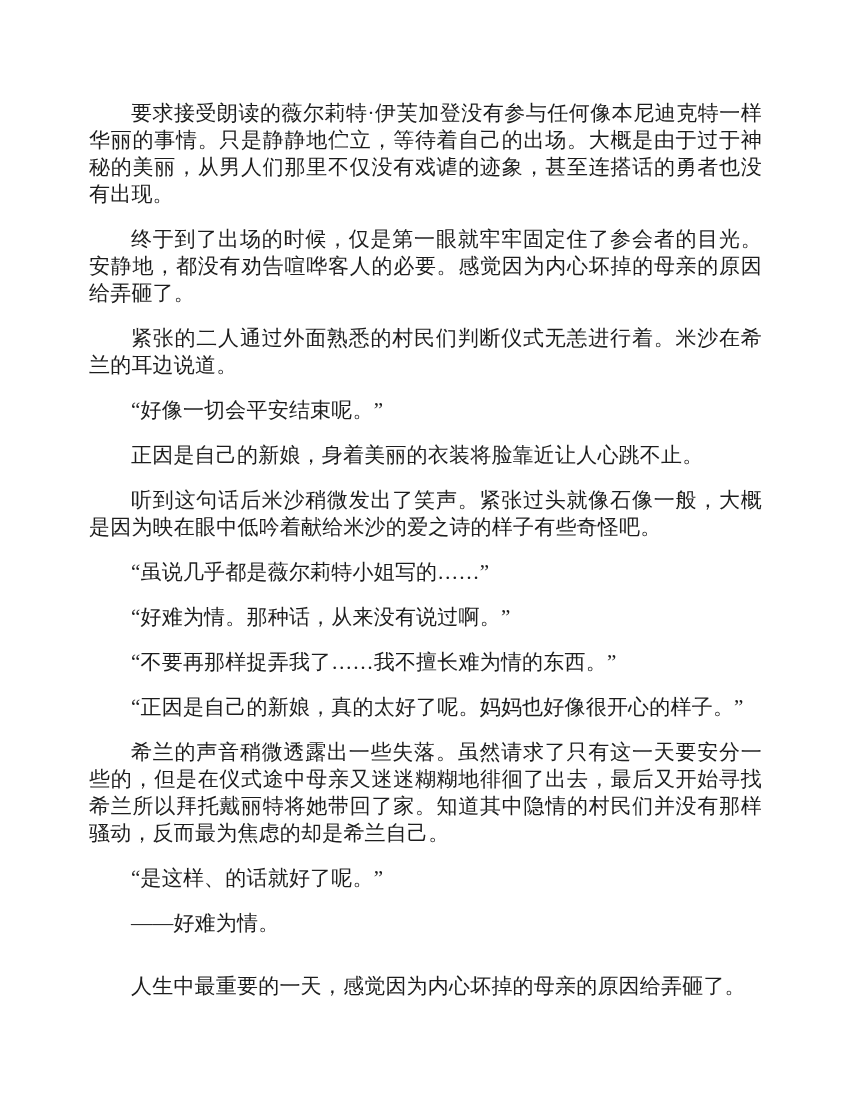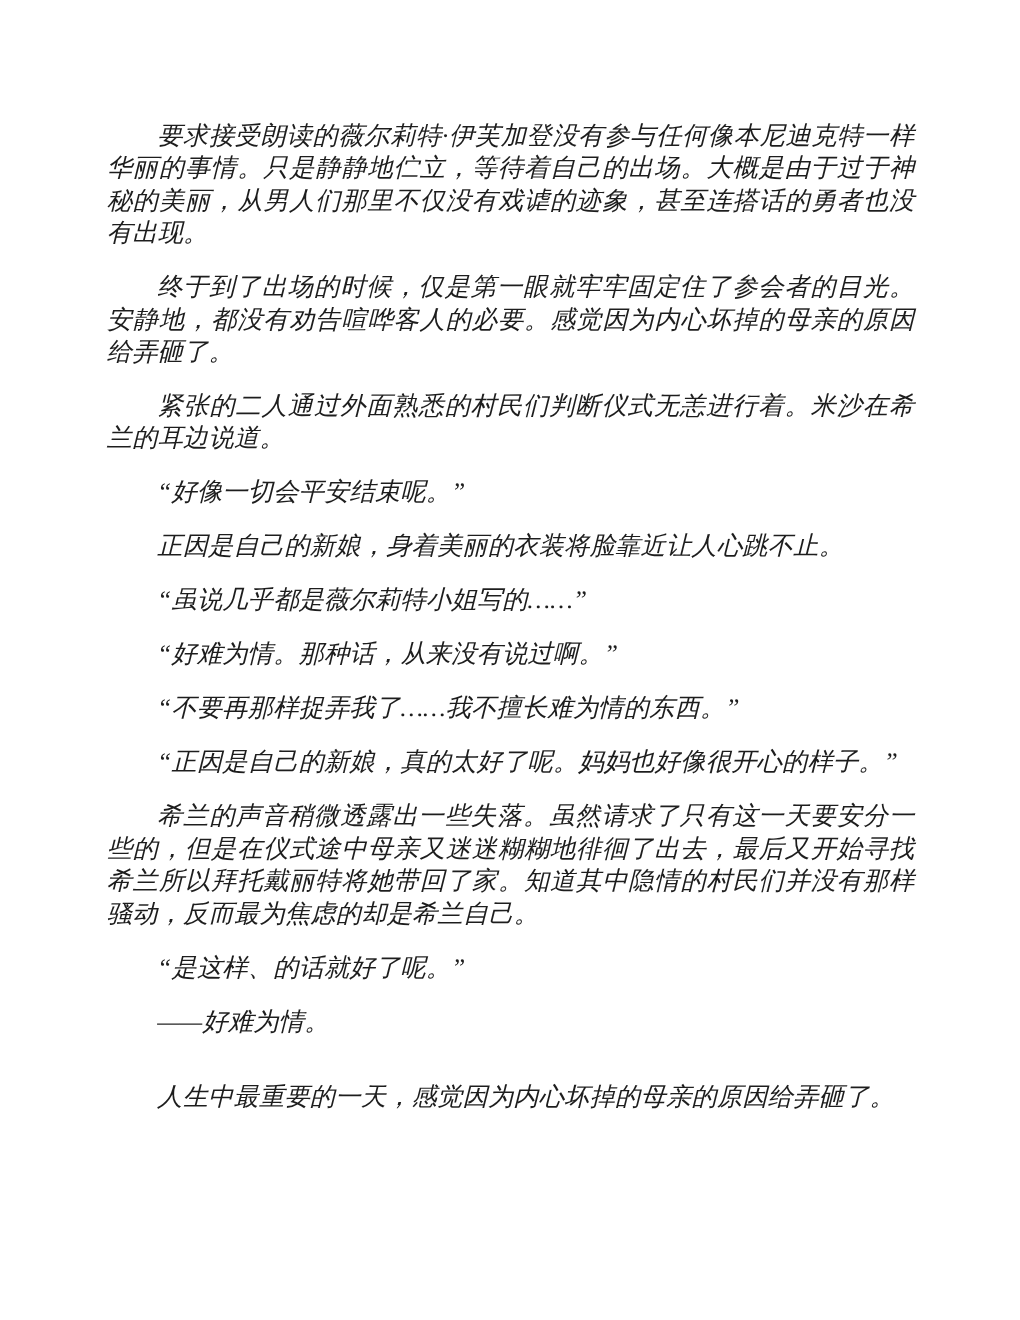--- a/index.html
+++ b/index.html
@@ -13,21 +13,20 @@
     overflow: hidden;
     font-family: "Liberation Serif", "DejaVu Serif", serif;
   }
   .page {
     box-sizing: border-box;
     width: 850px;
     height: 1100px;
     padding: 100px 88px 40px 89px;
     background: #ffffff;
     color: #1d1d1d;
-    font-style: italic;
   }
   .doc-body p {
     margin: 0 0 18px 0;
     font-size: 21px;
     line-height: 27px;
     text-indent: 2em;
     text-align: justify;
     text-justify: inter-ideograph;
     letter-spacing: 0.2px;
     word-break: break-all;
@@ -40,20 +39,21 @@
 </head>
 <body>
 
 <div class="page">
   <div class="doc-body">
     <p>要求接受朗读的薇尔莉特·伊芙加登没有参与任何像本尼迪克特一样华丽的事情。只是静静地伫立，等待着自己的出场。大概是由于过于神秘的美丽，从男人们那里不仅没有戏谑的迹象，甚至连搭话的勇者也没有出现。</p>
     <p>终于到了出场的时候，仅是第一眼就牢牢固定住了参会者的目光。安静地，都没有劝告喧哗客人的必要。感觉因为内心坏掉的母亲的原因给弄砸了。</p>
     <p>紧张的二人通过外面熟悉的村民们判断仪式无恙进行着。米沙在希兰的耳边说道。</p>
     <p>“好像一切会平安结束呢。”</p>
     <p>正因是自己的新娘，身着美丽的衣装将脸靠近让人心跳不止。</p>
+    <p>听到这句话后米沙稍微发出了笑声。紧张过头就像石像一般，大概是因为映在眼中低吟着献给米沙的爱之诗的样子有些奇怪吧。</p>
     <p>“虽说几乎都是薇尔莉特小姐写的……”</p>
     <p>“好难为情。那种话，从来没有说过啊。”</p>
     <p>“不要再那样捉弄我了……我不擅长难为情的东西。”</p>
     <p>“正因是自己的新娘，真的太好了呢。妈妈也好像很开心的样子。”</p>
     <p>希兰的声音稍微透露出一些失落。虽然请求了只有这一天要安分一些的，但是在仪式途中母亲又迷迷糊糊地徘徊了出去，最后又开始寻找希兰所以拜托戴丽特将她带回了家。知道其中隐情的村民们并没有那样骚动，反而最为焦虑的却是希兰自己。</p>
     <p>“是这样、的话就好了呢。”</p>
     <p>——好难为情。</p>
     <p>人生中最重要的一天，感觉因为内心坏掉的母亲的原因给弄砸了。</p>
   </div>
 </div>

